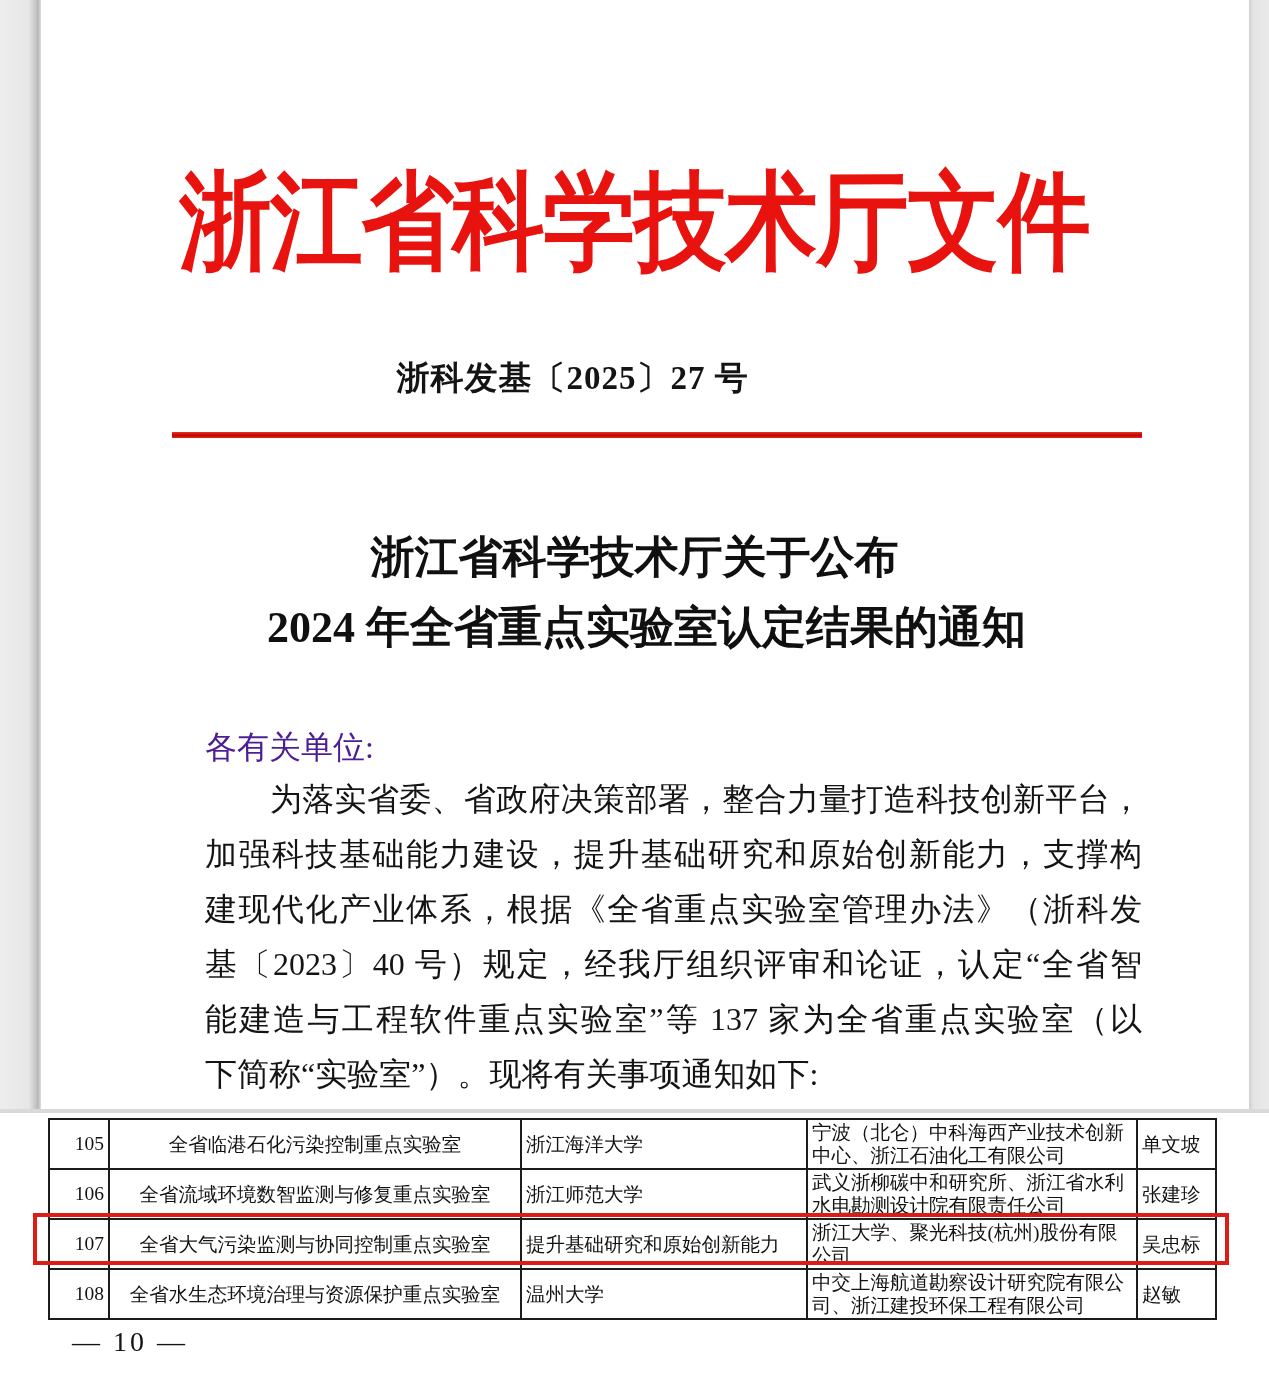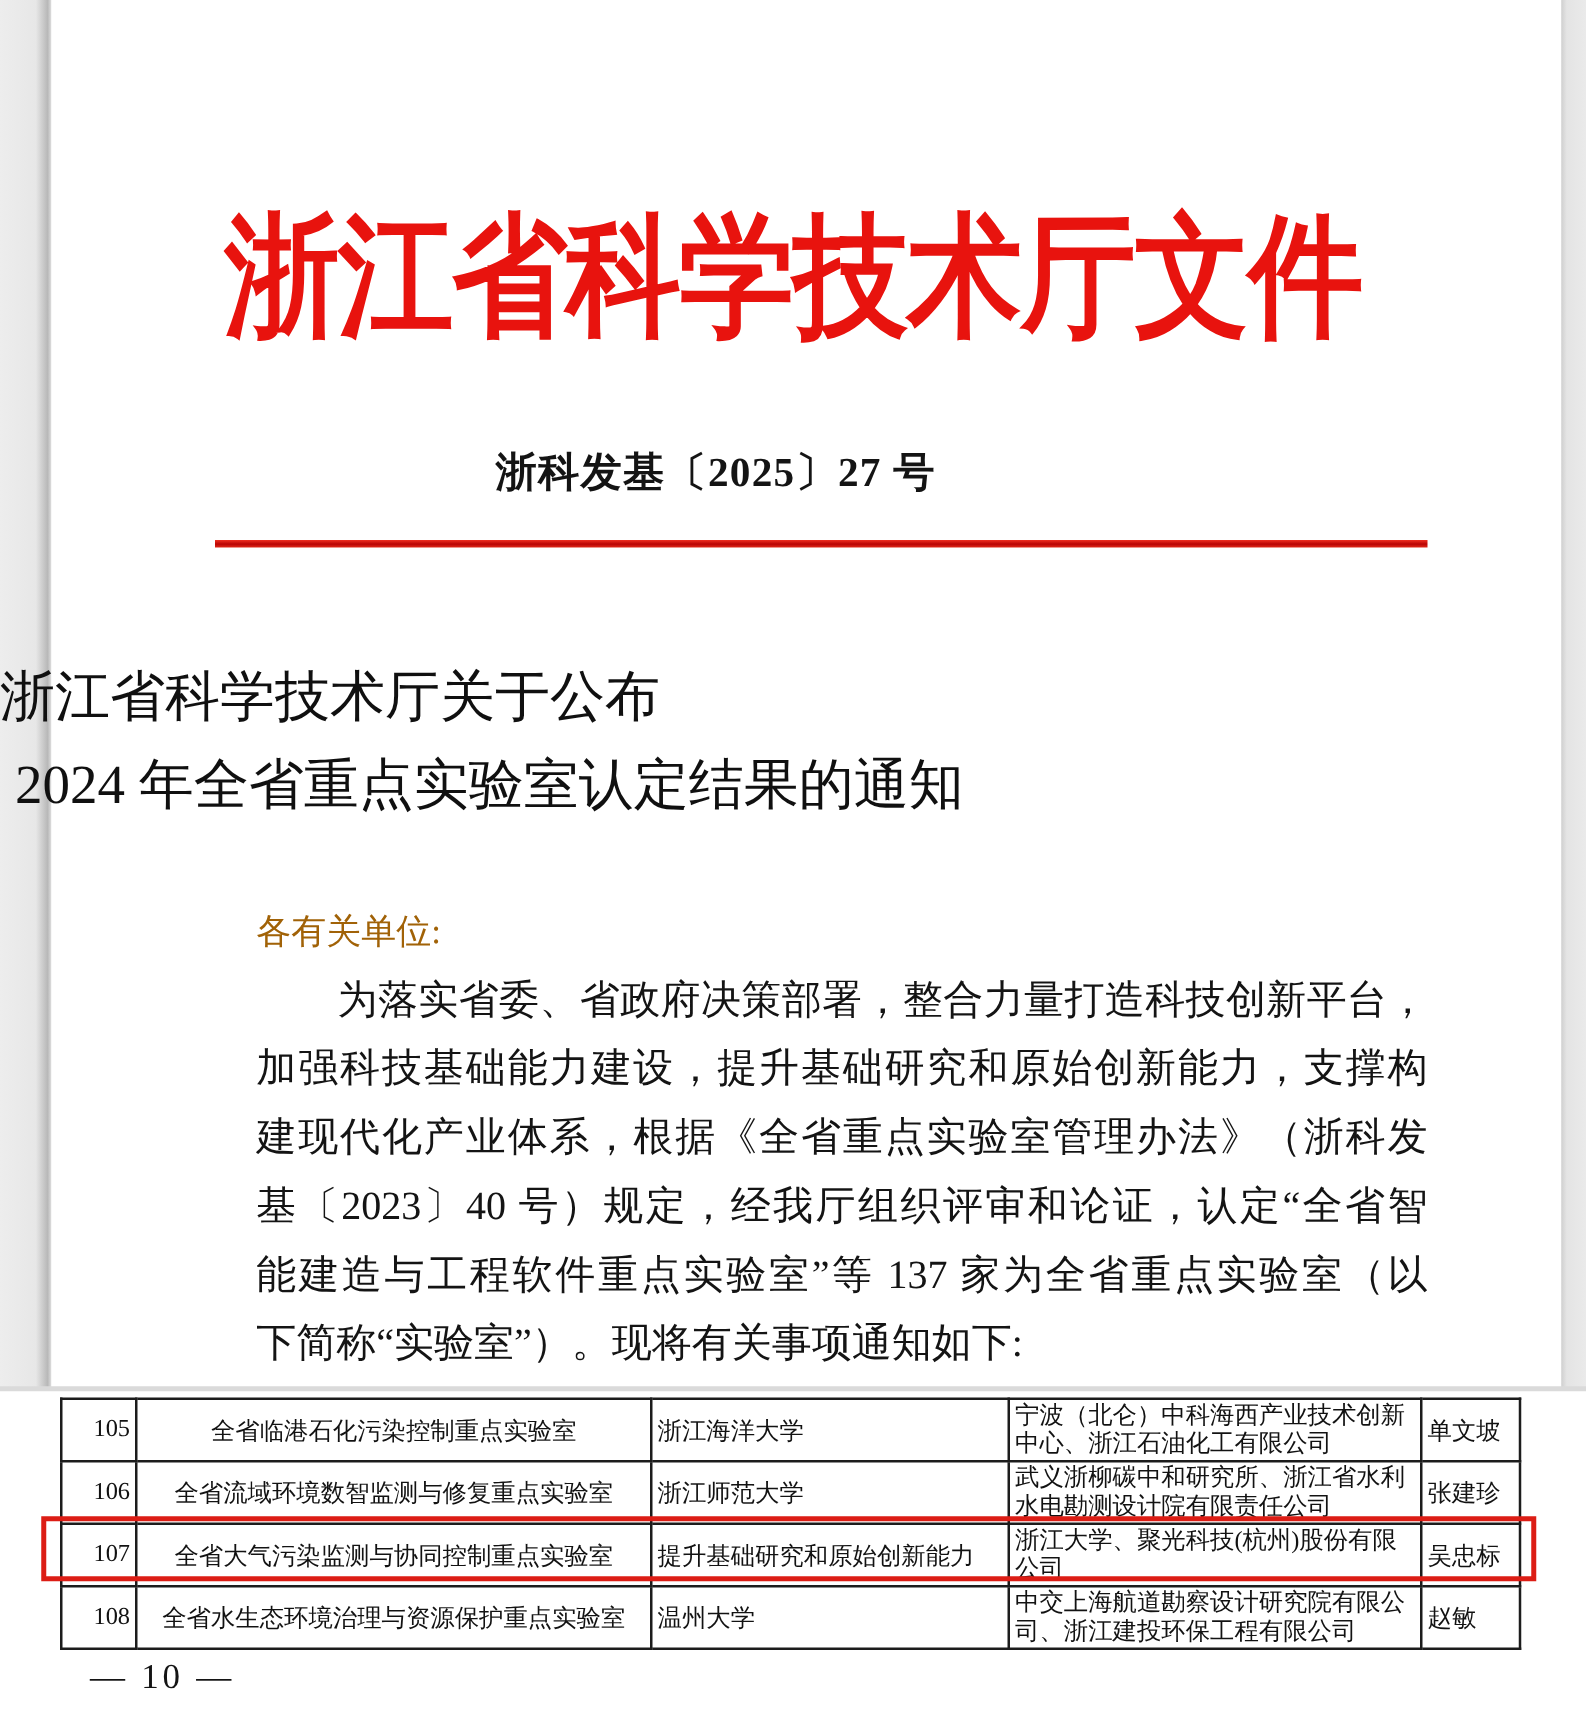--- a/index.html
+++ b/index.html
@@ -26,27 +26,27 @@
   }
   .doc-number {
     position:absolute; left:0; top:356px; width:1145px; text-align:center;
     font-size:33px; font-weight:600; color:#141414; letter-spacing:1px;
   }
   .red-rule {
     position:absolute; left:172px; top:432px; width:970px; height:6px;
     background:linear-gradient(to bottom,#f03022,#b90404 55%,#e02a1a);
   }
   .notice-line {
-    position:absolute; left:0; width:1269px; text-align:left;
-    font-size:44px; font-weight:normal; color:#101010; white-space:nowrap;
+    position:absolute; left:0; width:1269px; text-align:center;
+    font-size:44px; font-weight:bold; color:#101010; white-space:nowrap;
   }
   .notice-1 { top:528px; }
   .notice-2 { top:598px;margin-left:12px; }
   .salutation {
-    position:absolute; left:205px; top:726px; font-size:28px; color:#a16207;
+    position:absolute; left:205px; top:726px; font-size:32px; color:#4c1d95;
   }
   .body-paragraph {
     position:absolute; left:205px; top:772px; width:937px;
     font-size:32px; color:#141414;
   }
   .body-line {
     height:55px; line-height:55px; overflow:hidden;
     text-align:justify; text-align-last:justify;
   }
   .body-line.first { text-indent:65px;font-family:Liberation Serif, serif; }

